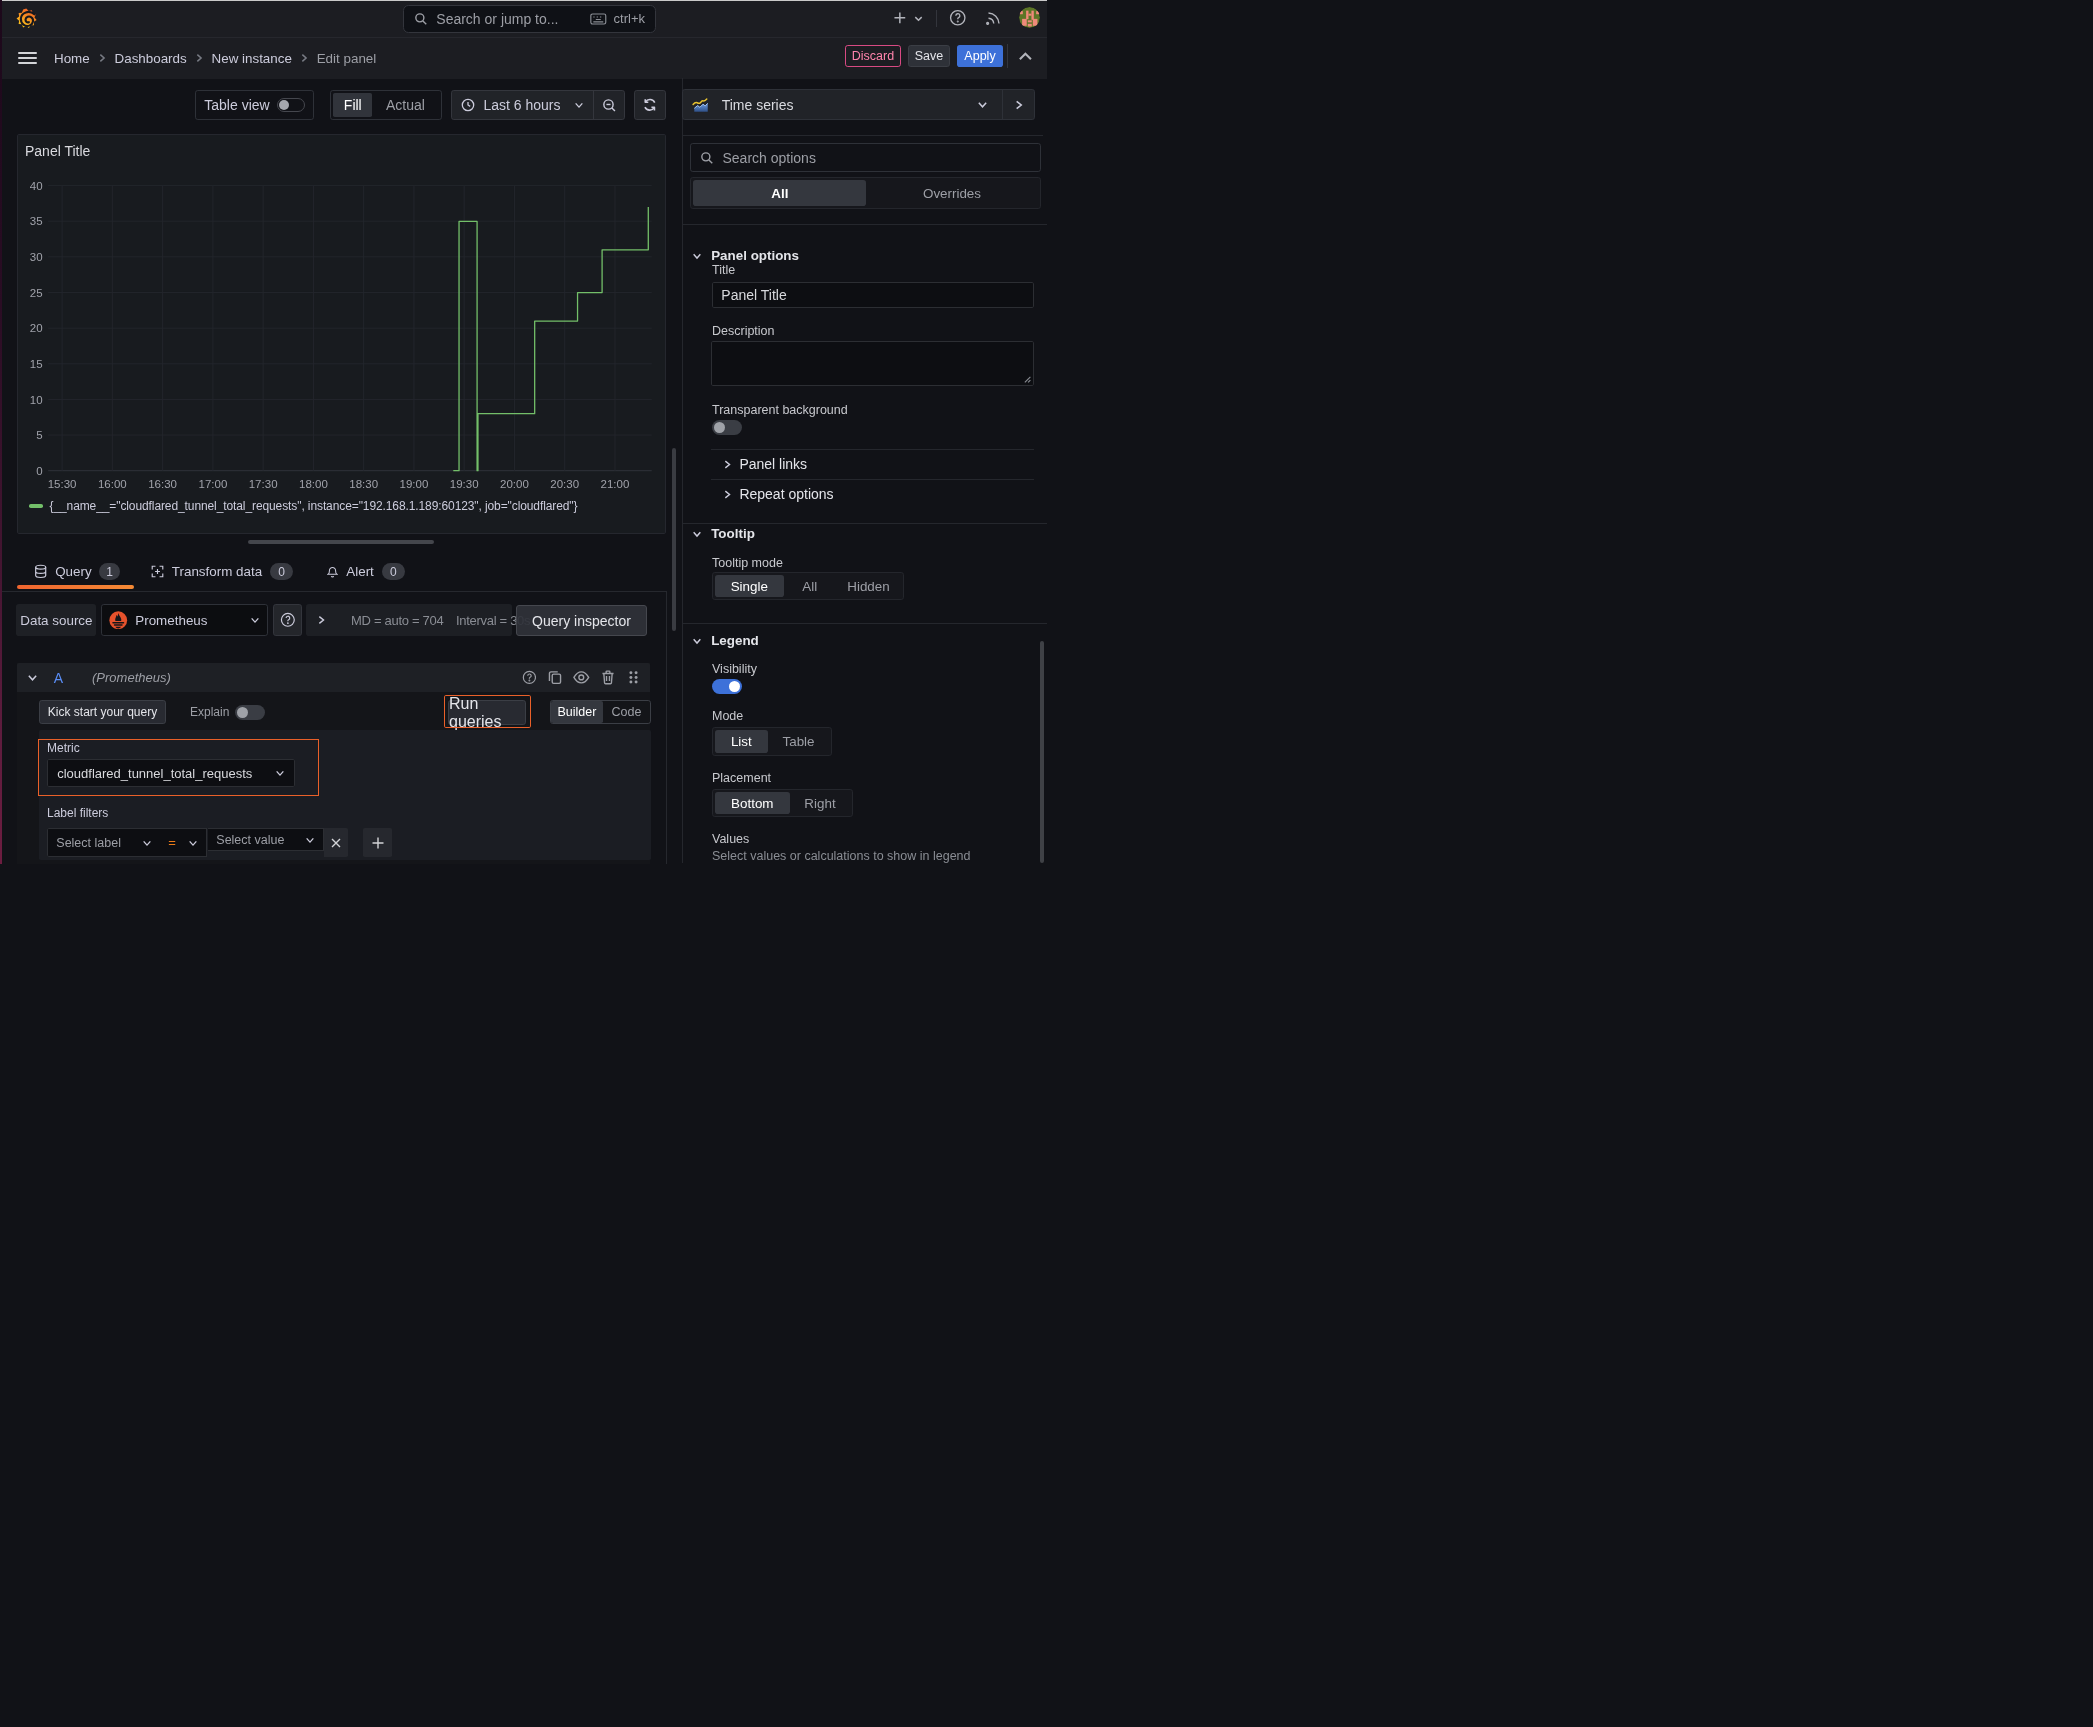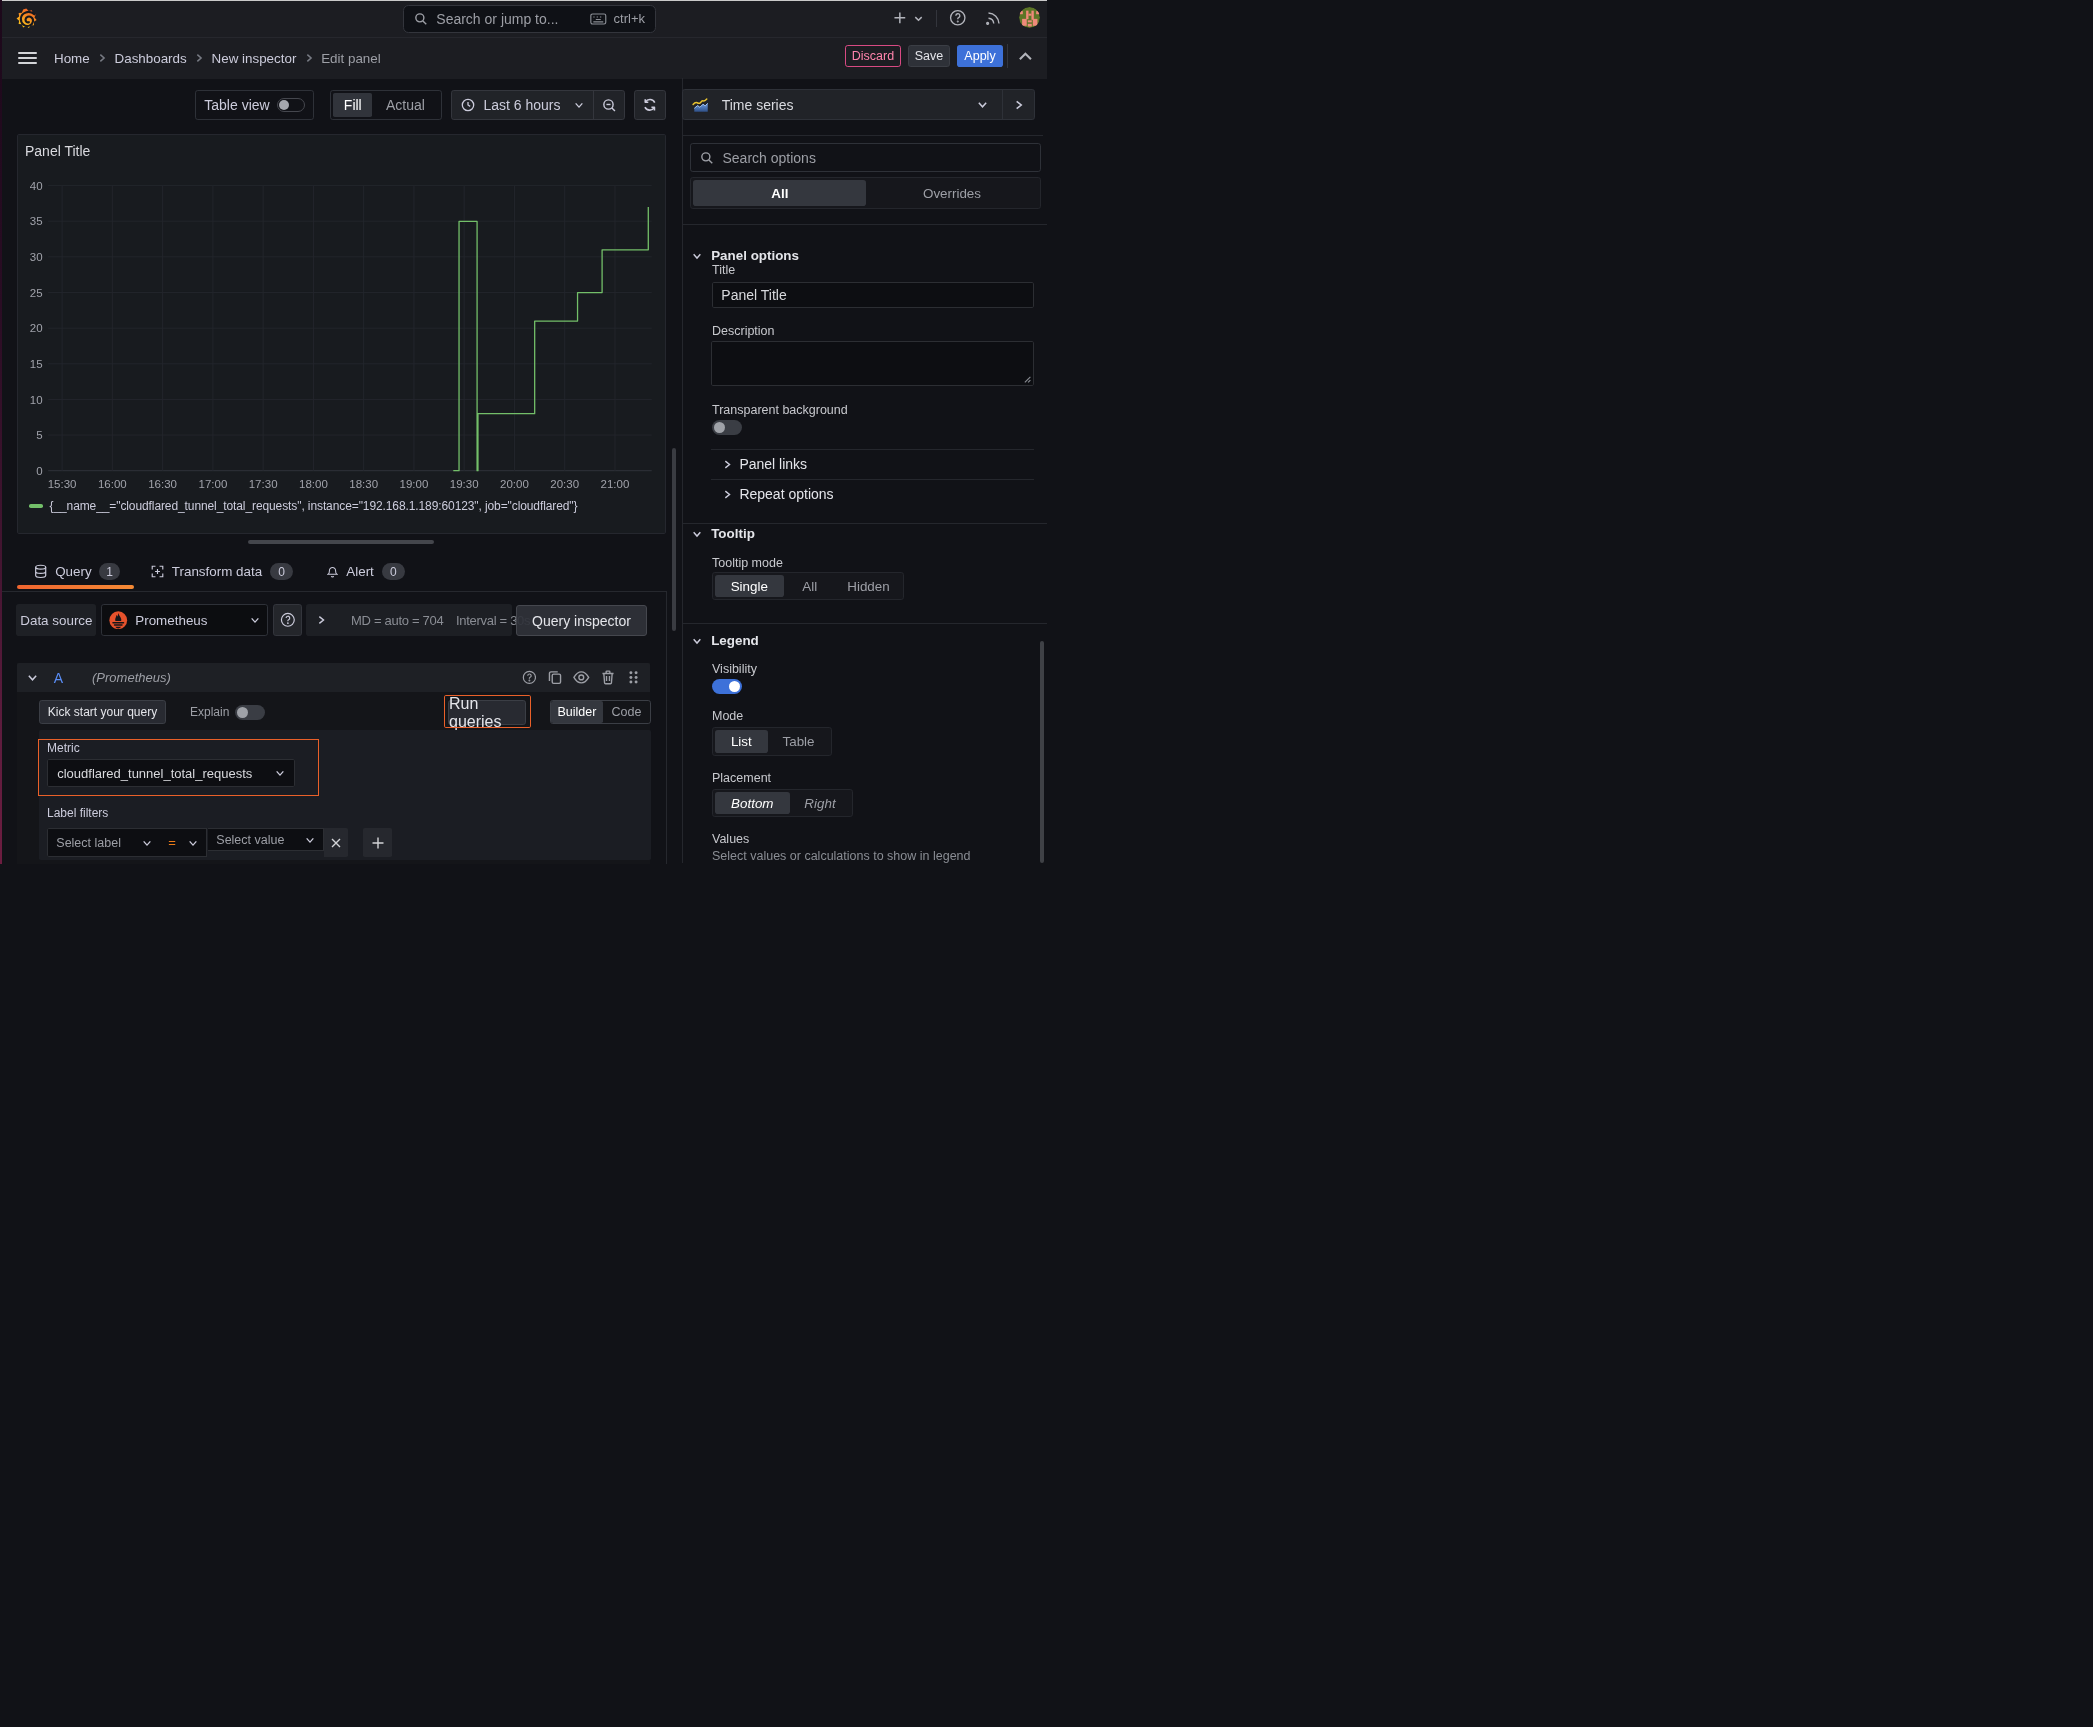--- a/index.html
+++ b/index.html
@@ -100,21 +100,21 @@
   </div>
   <div class="abs ctr" style="left:54px;top:37px;height:42px;color:#ccccdc;font-size:13.4px;">
     <span>Home</span>
     <svg width="10" height="10" viewBox="0 0 12 12" style="margin:0 7.4px" fill="none" stroke="#787b84" stroke-width="1.8">
         <path d="M4 2 L8.5 6 L4 10"></path>
       </svg>
     <span>Dashboards</span>
     <svg width="10" height="10" viewBox="0 0 12 12" style="margin:0 7.4px" fill="none" stroke="#787b84" stroke-width="1.8">
         <path d="M4 2 L8.5 6 L4 10"></path>
       </svg>
-    <span>New inspector</span>
+    <span>New instance</span>
     <svg width="10" height="10" viewBox="0 0 12 12" style="margin:0 7.4px" fill="none" stroke="#787b84" stroke-width="1.8">
         <path d="M4 2 L8.5 6 L4 10"></path>
       </svg>
     <span class="txt2">Edit panel</span>
   </div>
 
   <div class="abs btn" style="left:845px;top:45px;width:56px;height:22px;border:0.9px solid #d84a83;color:#ff85ad;">Discard</div>
   <div class="abs btn" style="left:908px;top:45px;width:42px;height:22px;background:#2e3138;border:0.9px solid #3b3e45;color:#e4e5ea;">Save</div>
   <div class="abs btn" style="left:957px;top:45px;width:46px;height:22px;background:#3d71d9;color:#ffffff;">Apply</div>
   <div class="abs" style="left:1007px;top:44px;width:0.9px;height:24px;background:#33353c;"></div>
@@ -476,21 +476,21 @@
   <div class="abs sblbl" style="left:712px;top:662px;color:#c8c9ce;">Visibility</div>
   <div class="abs" style="left:712px;top:679px;width:29.5px;height:14.8px;background:#3d71d9;border-radius:8.3px;">
     <span style="position:absolute;right:1.8px;top:1.8px;width:11px;height:11px;border-radius:50%;background:#ffffff;"></span>
   </div>
   <div class="abs sblbl" style="left:712px;top:709px;color:#c8c9ce;">Mode</div>
   <div class="abs ctr" style="left:712px;top:727px;width:120px;height:29px;border:0.9px solid #24262c;background:#16171c;border-radius:2.8px;padding:1.8px;">
     <div class="ctrc" style="width:53px;height:100%;background:#34373e;color:#fff;border-radius:2.8px;font-size:13.4px;">List</div>
     <div class="ctrc txt2" style="flex:1;height:100%;font-size:13.4px;">Table</div>
   </div>
   <div class="abs sblbl" style="left:712px;top:771px;color:#c8c9ce;">Placement</div>
-  <div class="abs ctr" style="left:712px;top:789px;width:141px;height:28px;border:0.9px solid #24262c;background:#16171c;border-radius:2.8px;padding:1.8px;font-style:italic;">
+  <div class="abs ctr" style="left:712px;top:789px;width:141px;height:28px;border:0.9px solid #24262c;background:#16171c;border-radius:2.8px;padding:1.8px;">
     <div class="ctrc" style="width:75px;height:100%;background:#34373e;color:#fff;border-radius:2.8px;font-size:13.4px;">Bottom</div>
     <div class="ctrc txt2" style="flex:1;height:100%;font-size:13.4px;">Right</div>
   </div>
   <div class="abs sblbl" style="left:712px;top:832px;color:#c8c9ce;">Values</div>
   <div class="abs sblbl txt3" style="left:712px;top:849px;">Select values or calculations to show in legend</div>
 
   <div class="abs" style="left:1040px;top:641px;width:4.2px;height:222px;border-radius:2.8px;background:#3f4146;"></div>
 
   <div class="abs" style="left:0;top:0;width:2.3px;height:864px;background:linear-gradient(180deg,#1c081a 0%,#2a0d24 35%,#441531 65%,#5e1c3e 85%,#6d1d40 100%);"></div>
 

